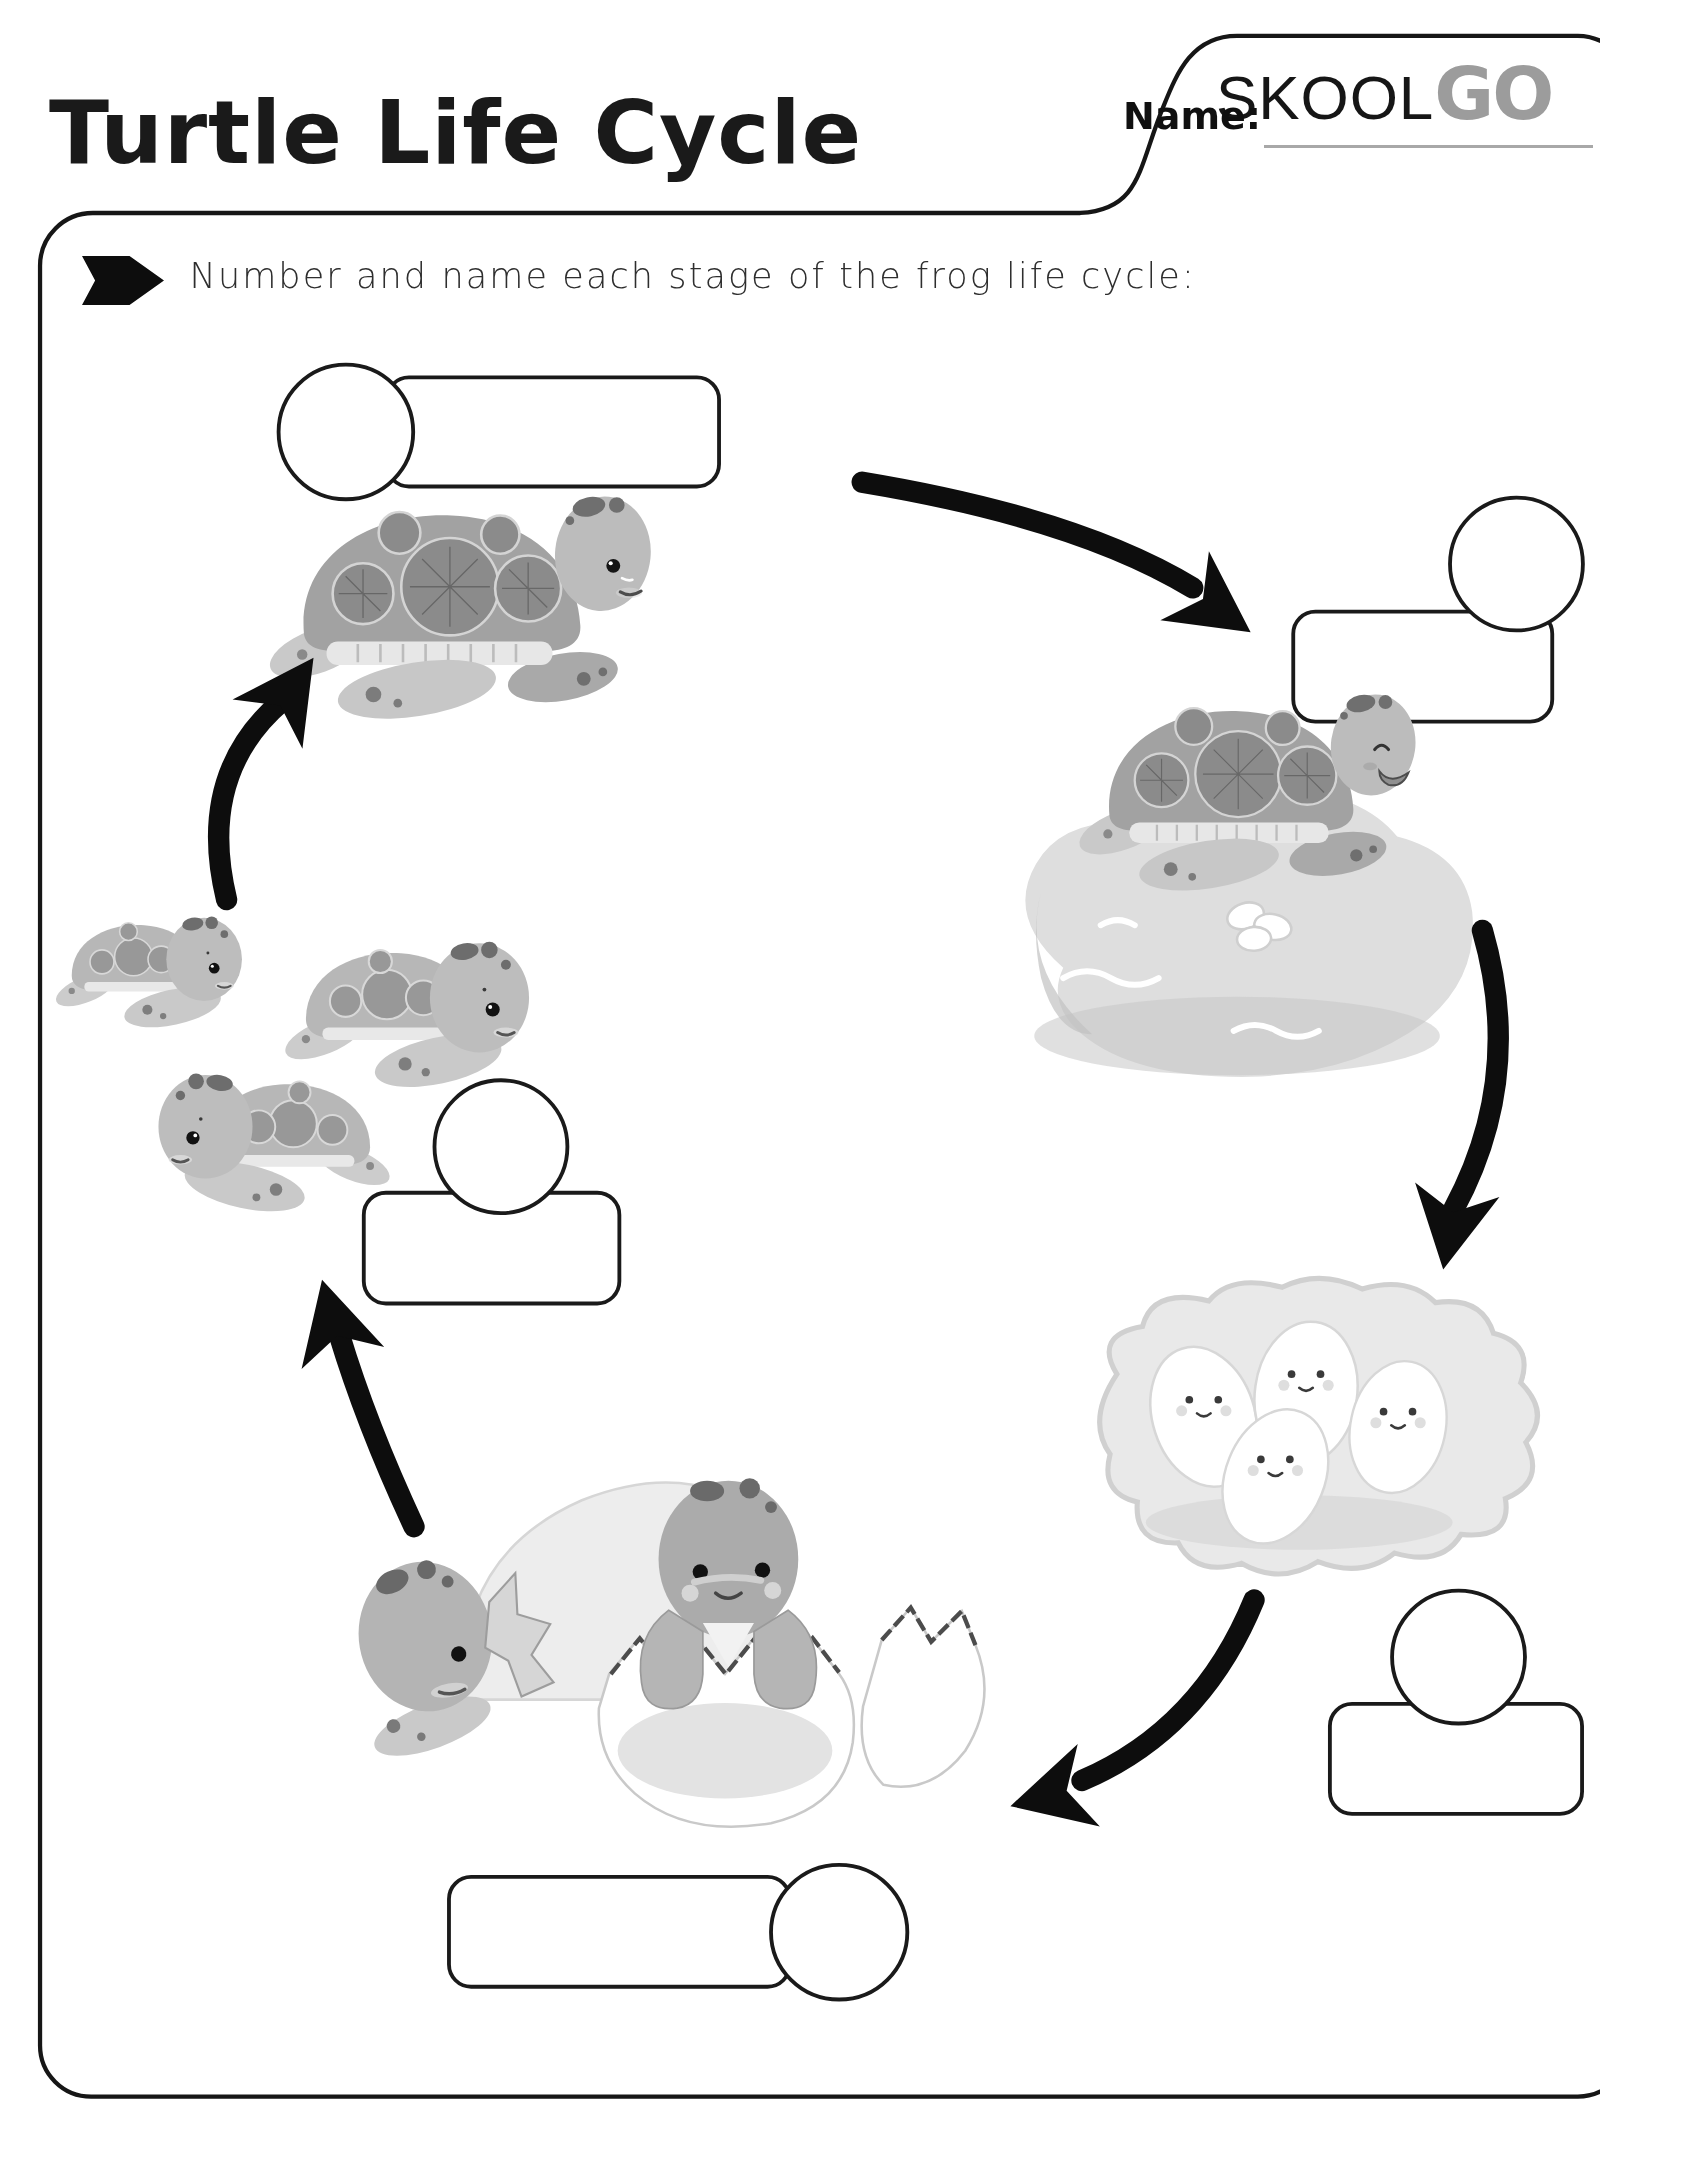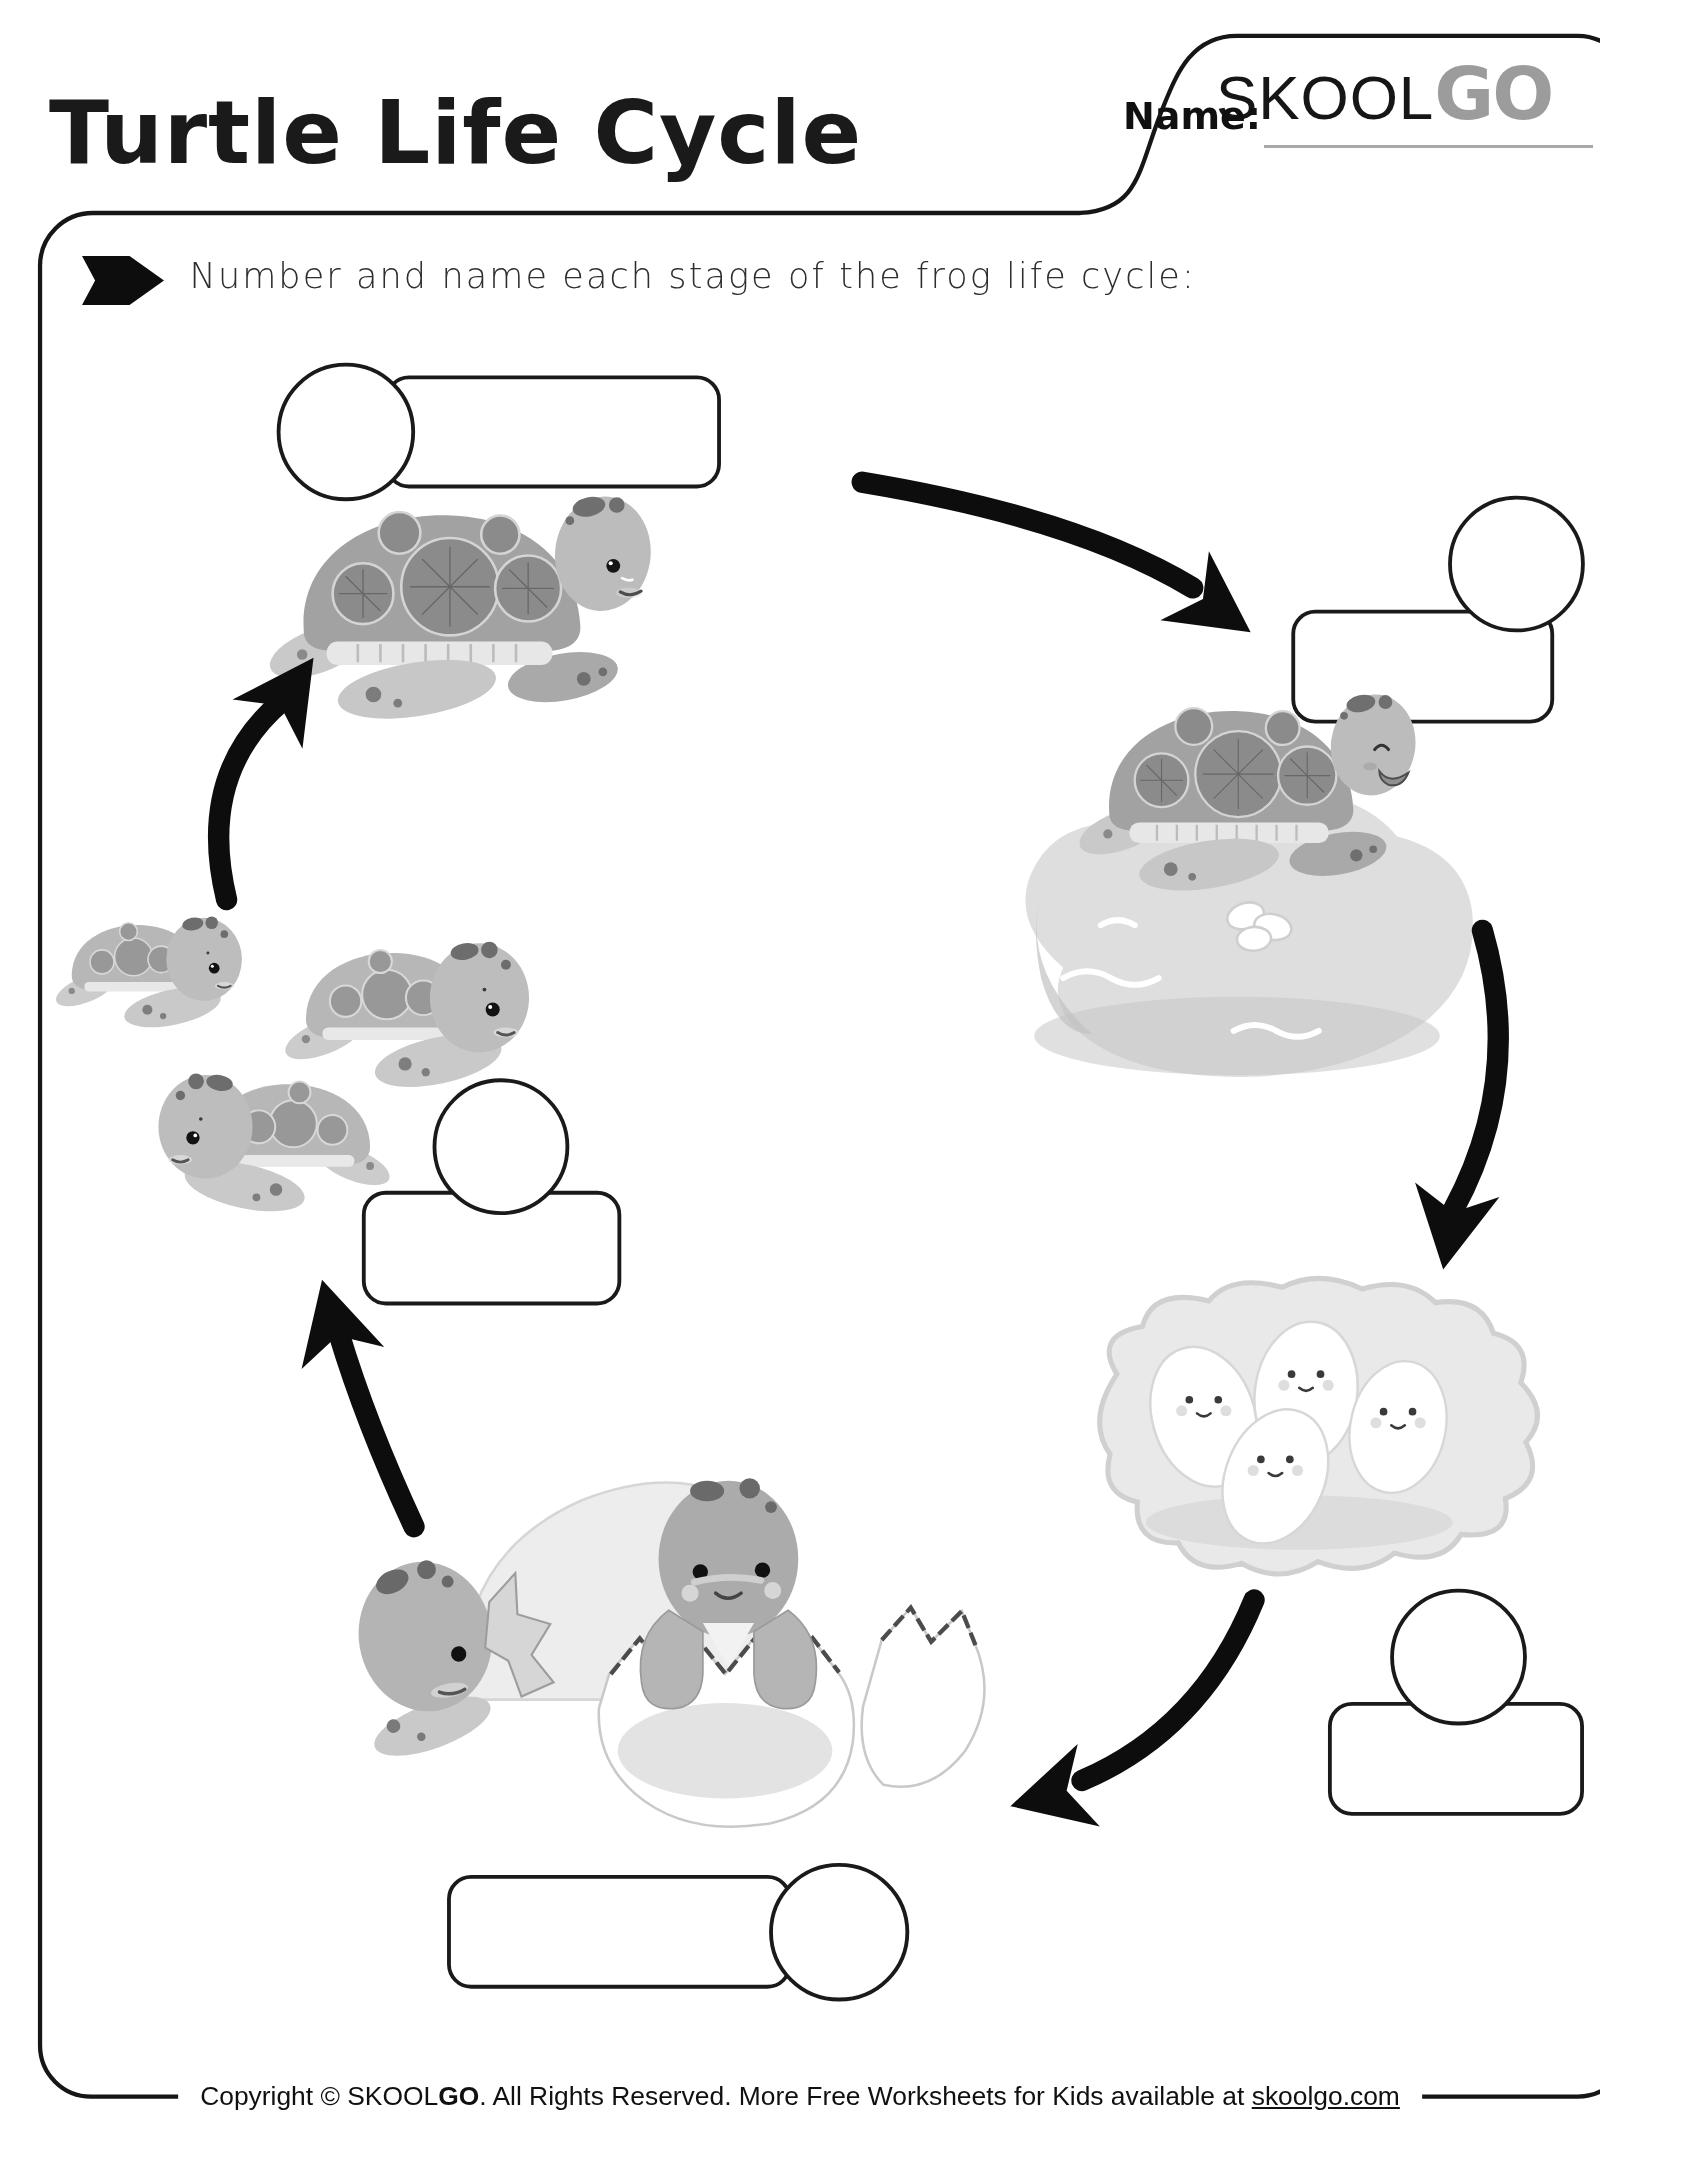--- a/index.html
+++ b/index.html
@@ -251,18 +251,15 @@
   <div class="name-row">
     <span class="name-label">Name:</span>
   </div>
   <div class="name-line"></div>
 
   <div class="instruction">
     <span class="bullet"></span>
     <span class="instr-text">Number and name each stage of the frog life cycle:</span>
   </div>
 
-  <div class="footer">
-    <span>Copyright © SKOOL</span><span class="go-bold">GO</span><span>. All Rights Reserved. More Free Worksheets for Kids available at </span><span class="link">skoolgo.com</span>
-  </div>
 
 </div>
 
 
 </body></html>

